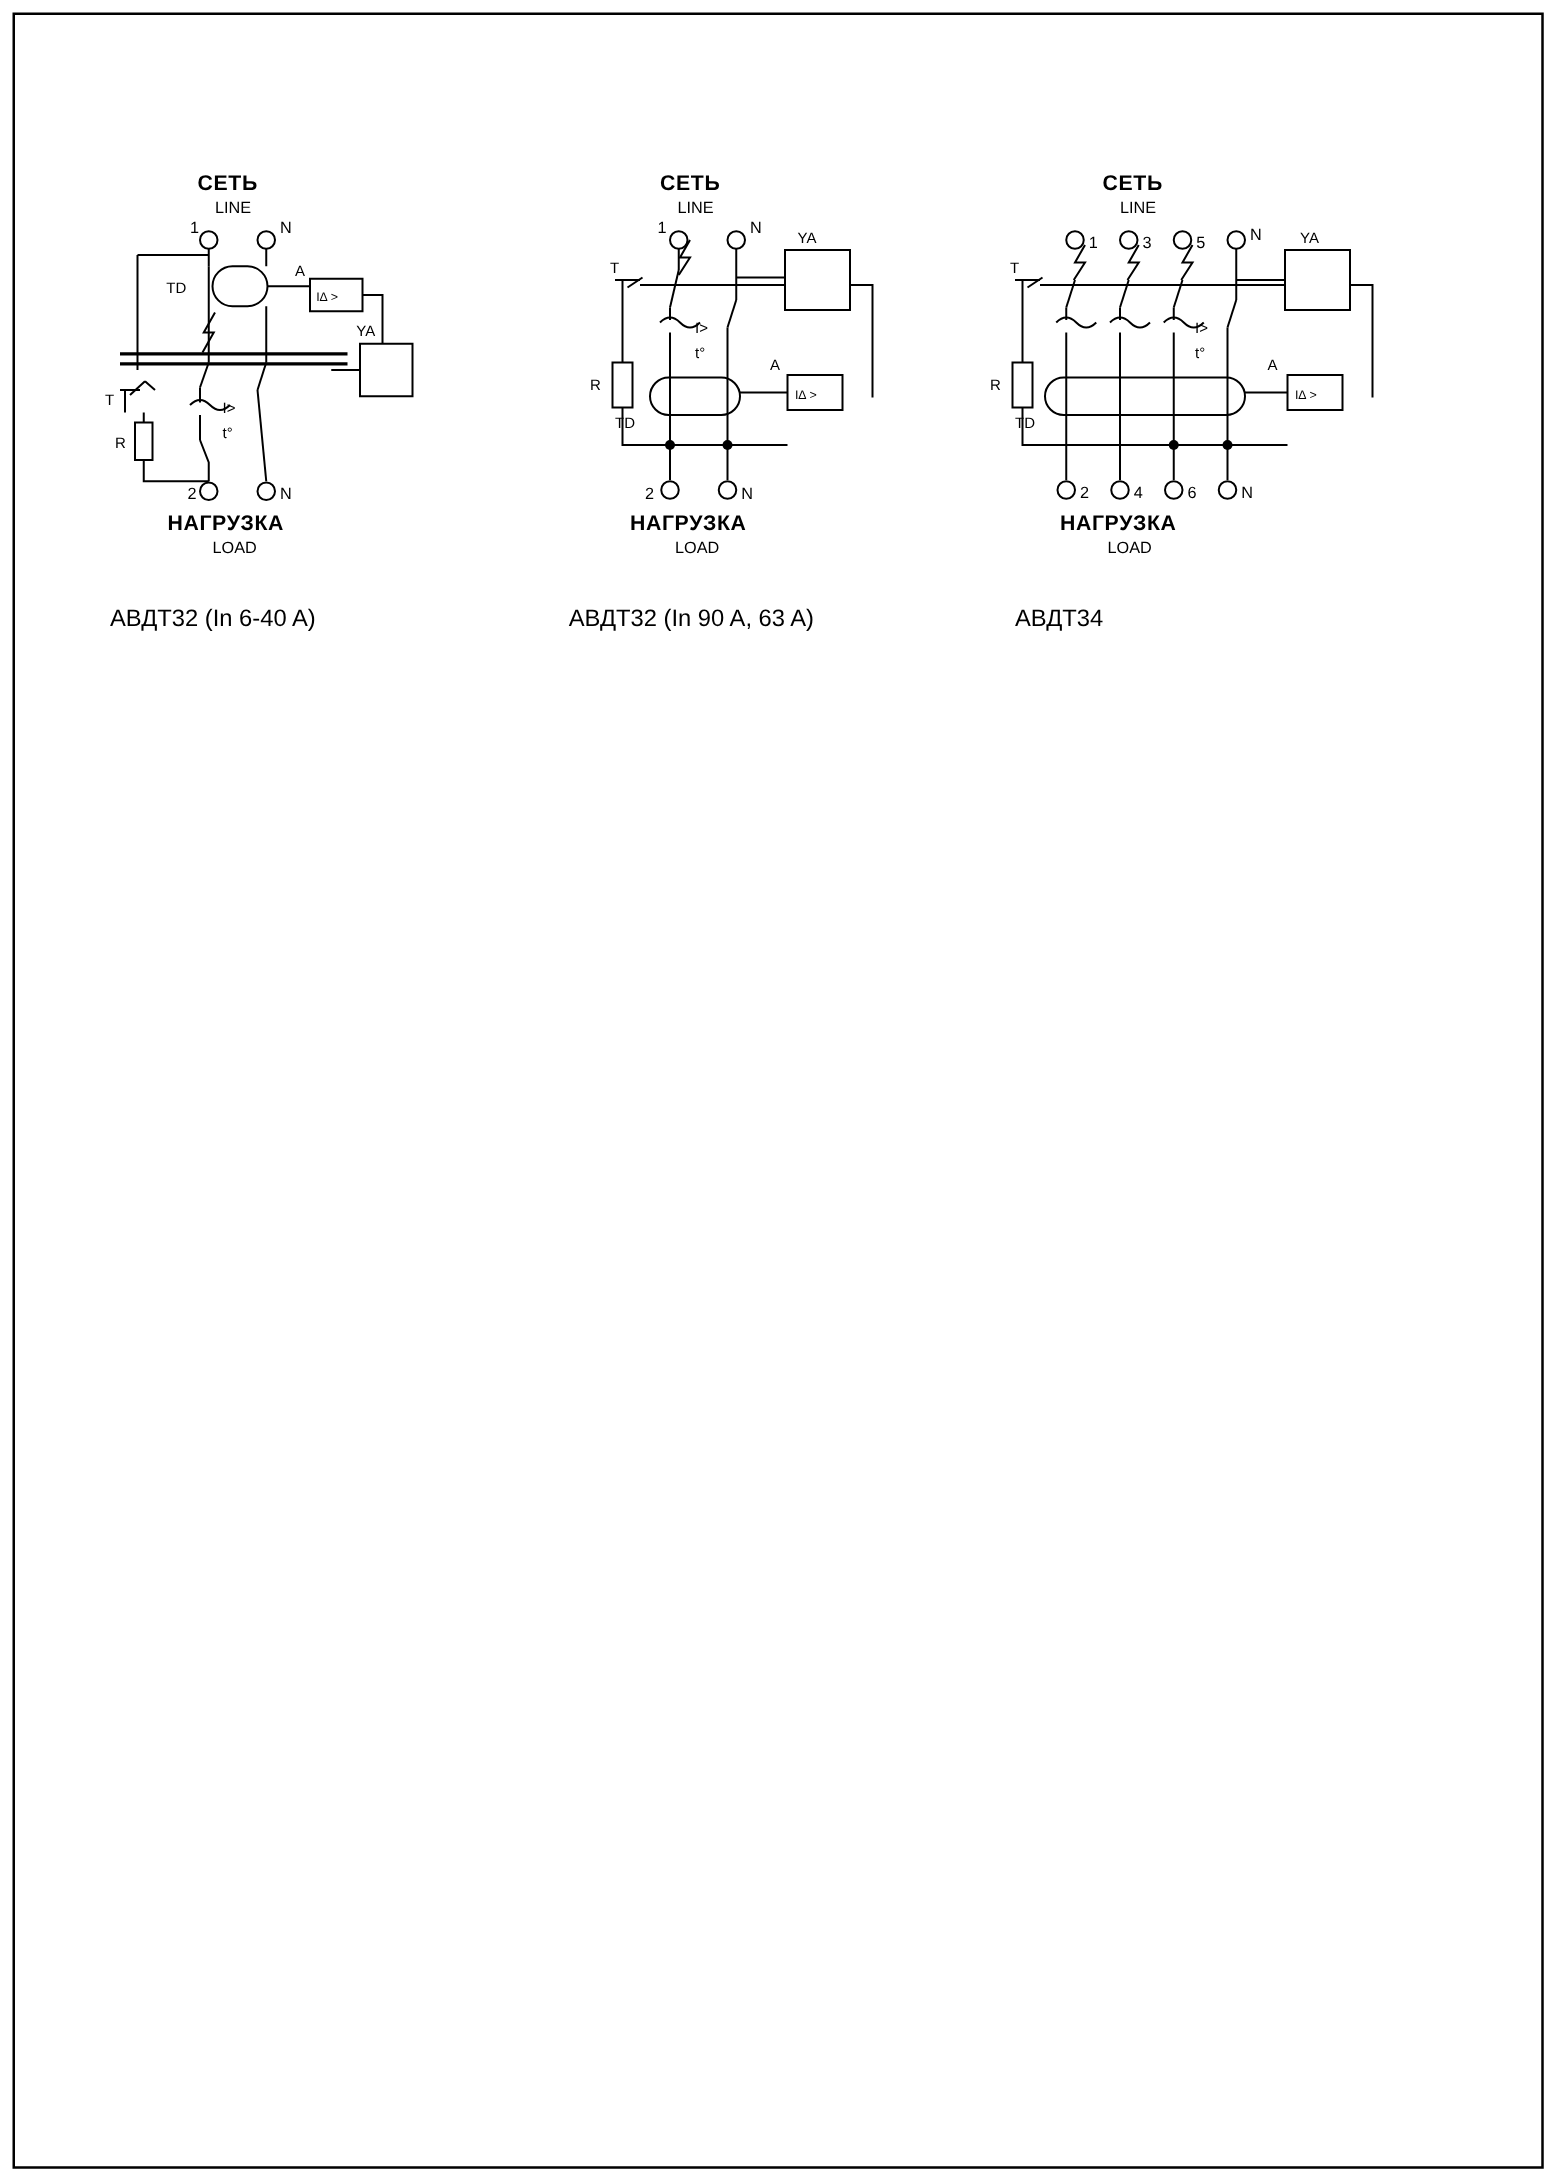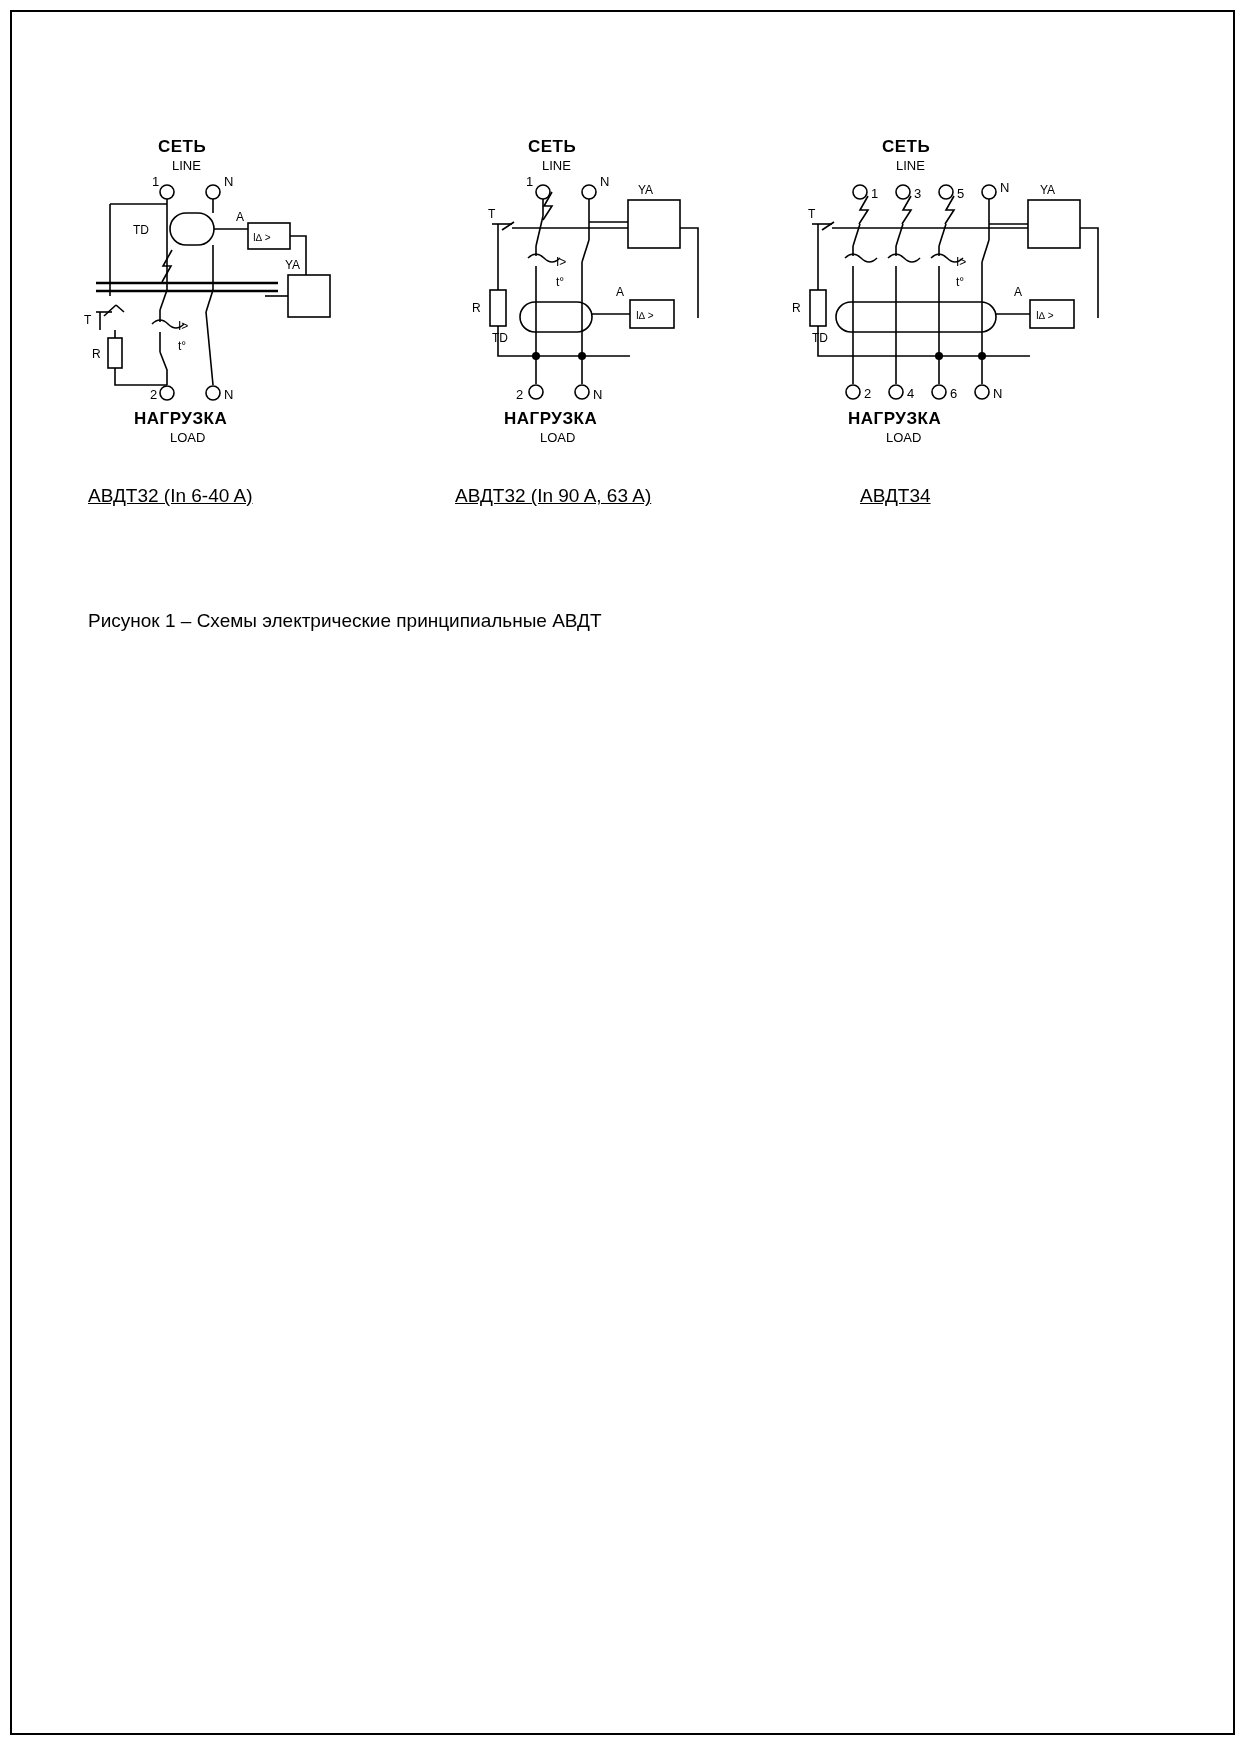--- a/index.html
+++ b/index.html
@@ -35,32 +35,31 @@
     left: 0;
     top: 0;
     width: 1245px;
     height: 1745px;
   }
   .caption {
     position: absolute;
     font-size: 19px;
     font-family: "Liberation Sans", sans-serif;
     white-space: nowrap;
-    text-decoration: underline;
   }
   .fig-title {
     position: absolute;
     left: 88px;
     top: 610px;
     font-size: 19px;
     white-space: nowrap;
   }
   .cap1 { left: 88px;  top: 485px; }
   .cap2 { left: 455px; top: 485px; }
-  .cap3 { left: 812px; top: 485px; margin-left: 48px; }
+  .cap3 { left: 812px; top: 485px; }
   svg text {
     font-family: "Liberation Sans", sans-serif;
     fill: #000;
   }
   .lbl-big { font-size: 17px; font-weight: bold; letter-spacing: 0.5px; }
   .lbl-mid { font-size: 13px; }
   .lbl-sm  { font-size: 12px; }
   .lbl-xs  { font-size: 10px; }
   .wire { stroke: #000; stroke-width: 1.6; fill: none; }
   .wire-thick { stroke: #000; stroke-width: 2.6; fill: none; }
@@ -284,14 +283,13 @@
     <text class="lbl-mid" x="253" y="398">N</text>
 
     <text class="lbl-big" x="108" y="424">НАГРУЗКА</text>
     <text class="lbl-mid" x="146" y="442">LOAD</text>
   </svg>
 
   <div class="caption cap1">АВДТ32 (In 6-40 A)</div>
   <div class="caption cap2">АВДТ32 (In 90 A, 63 A)</div>
   <div class="caption cap3">АВДТ34</div>
 
-  <div class="fig-title">Рисунок  1 – Схемы электрические принципиальные АВДТ</div>
 </div>
 
 </body></html>

